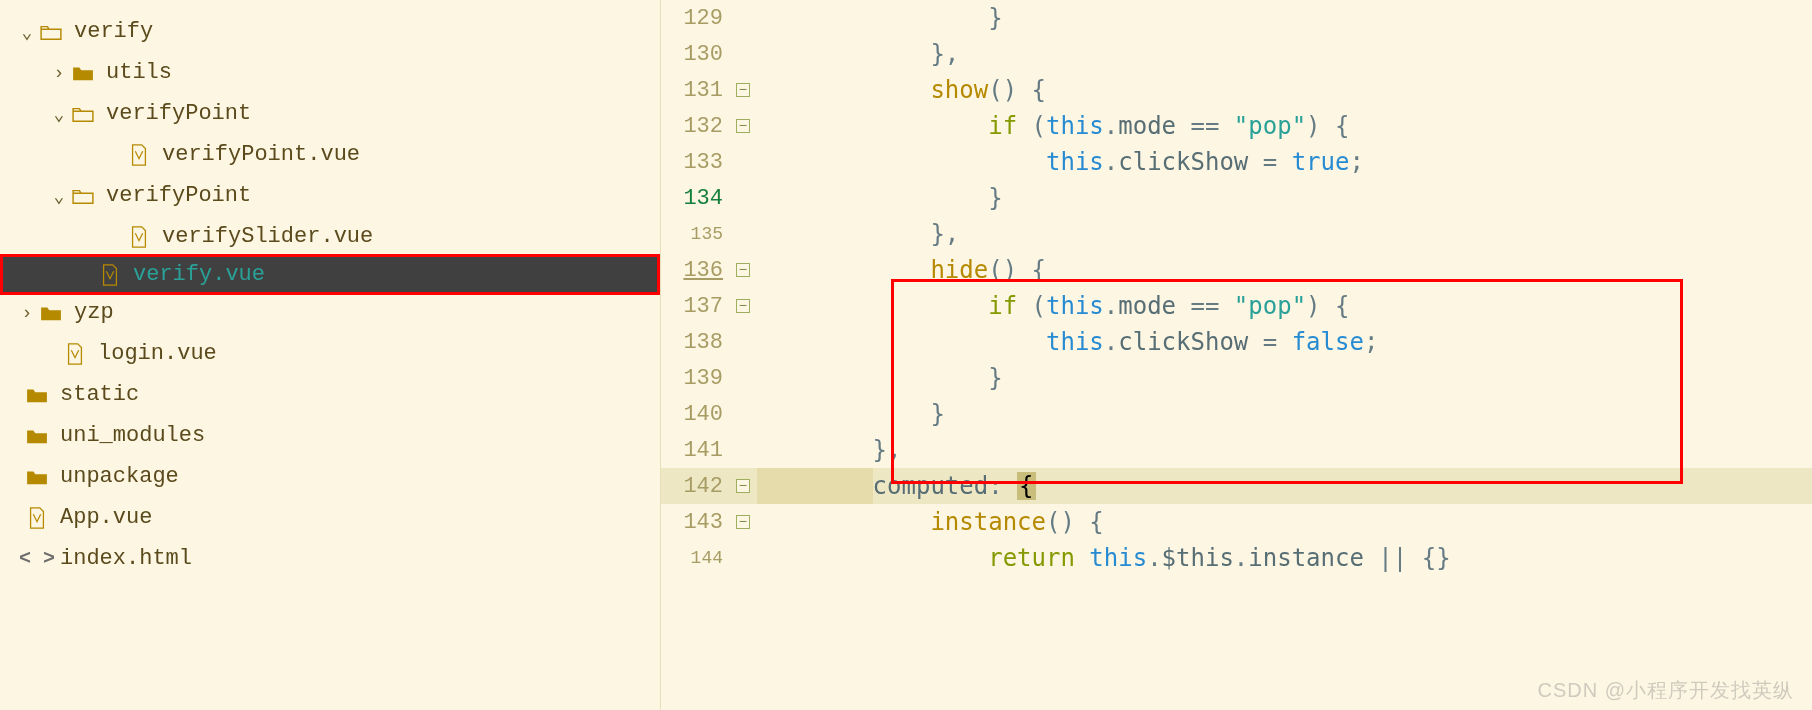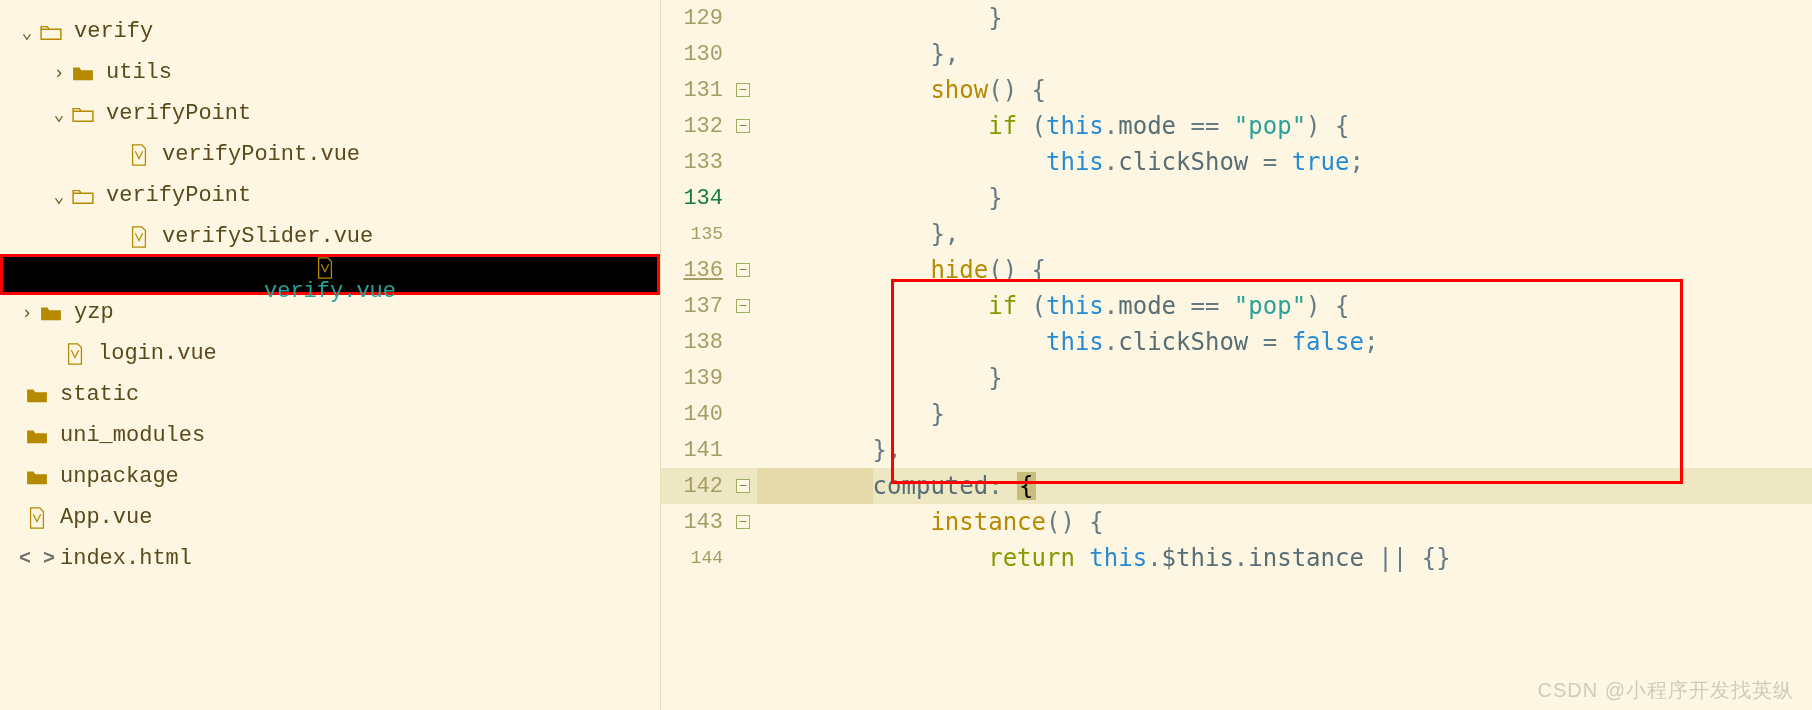--- a/index.html
+++ b/index.html
@@ -24,22 +24,21 @@
     display: flex;
     align-items: center;
     height: 41px;
     padding-left: 0;
     white-space: nowrap;
     color: #5a4a1c;
     font-size: 22px;
     cursor: pointer;
   }
   .tree-row.selected {
-    background: #000000;
-    flex-direction: column;
+    background: #404040;
   }
   .tree-row.highlighted {
     border: 3px solid #f00;
     margin: -3px 0;
     padding-left: 0;
     position: relative;
     z-index: 2;
   }
   .chevron {
     width: 22px;

